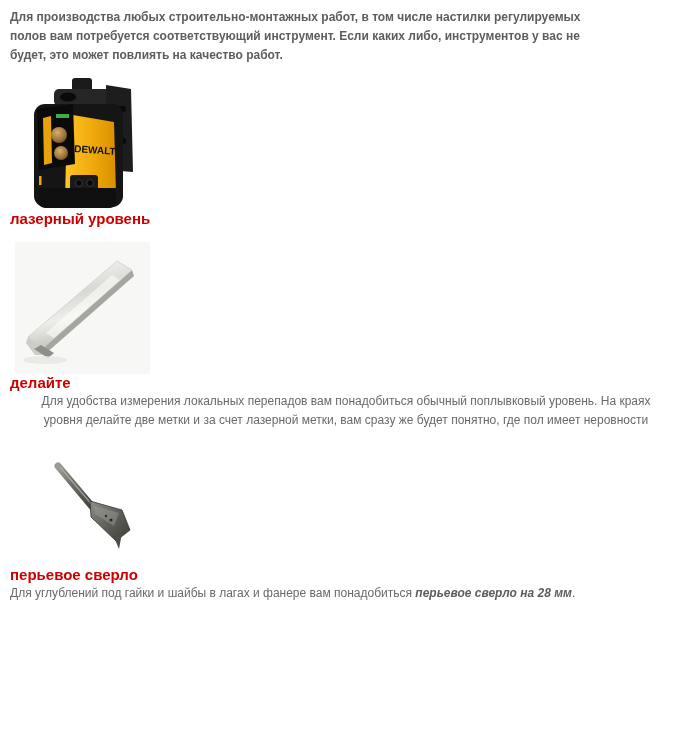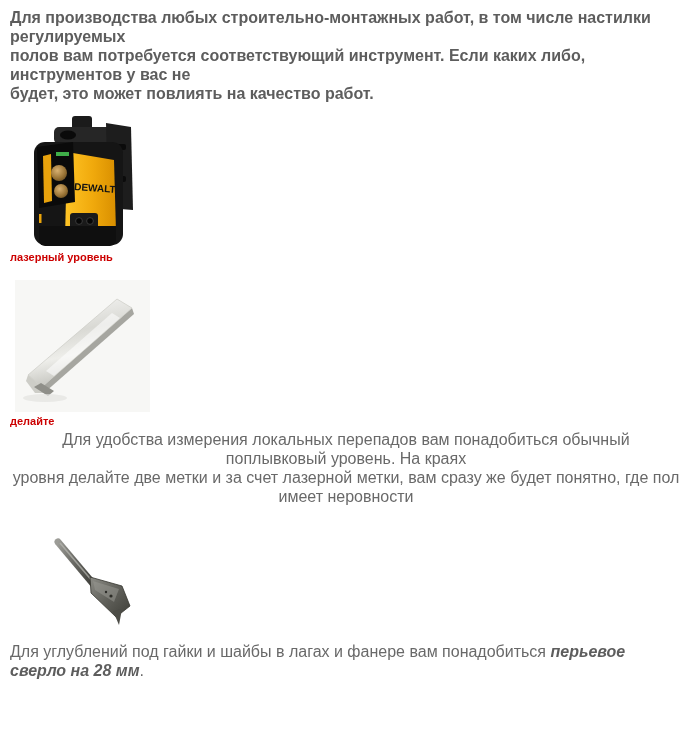--- a/index.html
+++ b/index.html
@@ -14,33 +14,33 @@
     font-family: "Liberation Sans", "DejaVu Sans", sans-serif;
   }
   .page {
     padding: 8px 10px 10px 10px;
     box-sizing: border-box;
     width: 692px;
   }
   p.body-text {
     margin: 0;
     color: #696969;
-    font-size: 16px;
+    font-size: 12px;
     line-height: 19px;
     white-space: pre-line;
     max-width: 672px;
   }
   p.intro {
     font-weight: bold;
     color: #5d5d5d;
   }
   h2.section-heading {
     margin: 0;
     color: #cc0000;
-    font-size: 11px;
+    font-size: 15px;
     line-height: 18px;
     font-weight: bold;
   }
   .img-block {
     position: relative;
   }
   .img-laser   { margin-top: 11px; width: 140px; height: 134px; }
   .img-rule    { margin-top: 14px; margin-left: 5px; width: 135px; height: 132px; background: #f7f7f5; }
   .img-spade   { margin-top: 16px; margin-left: 25px; width: 110px; height: 120px; }
   .h-laser { margin-top: 3px; }
@@ -152,15 +152,16 @@
       <line x1="25" y1="21" x2="58" y2="60" stroke="#b8b8b2" stroke-width="1.6" opacity="0.7"></line>
 
       <polygon points="55,55 87,64 95,84 81,95 56,71" fill="url(#steel2)" stroke="#35352f" stroke-width="0.8"></polygon>
       <polygon points="58,59 84,67 79,80 60,68" fill="#9a9a94" opacity="0.5"></polygon>
 
       <polygon points="78,89 87,87 84,103" fill="#4c4c46"></polygon>
       <circle cx="76" cy="74" r="1.6" fill="#2c2c27"></circle>
       <circle cx="71" cy="70" r="1.2" fill="#2c2c27"></circle>
     </svg>
   </div>
+  <h2 class="section-heading h-spade">перьевое сверло</h2>
   <p class="body-text p-spade"><span>Для углублений под гайки и шайбы в лагах и фанере вам понадобиться </span><span class="bold-inline">перьевое сверло на 28 мм</span><span>.</span></p>
 
 </div>
 
 </body></html>

